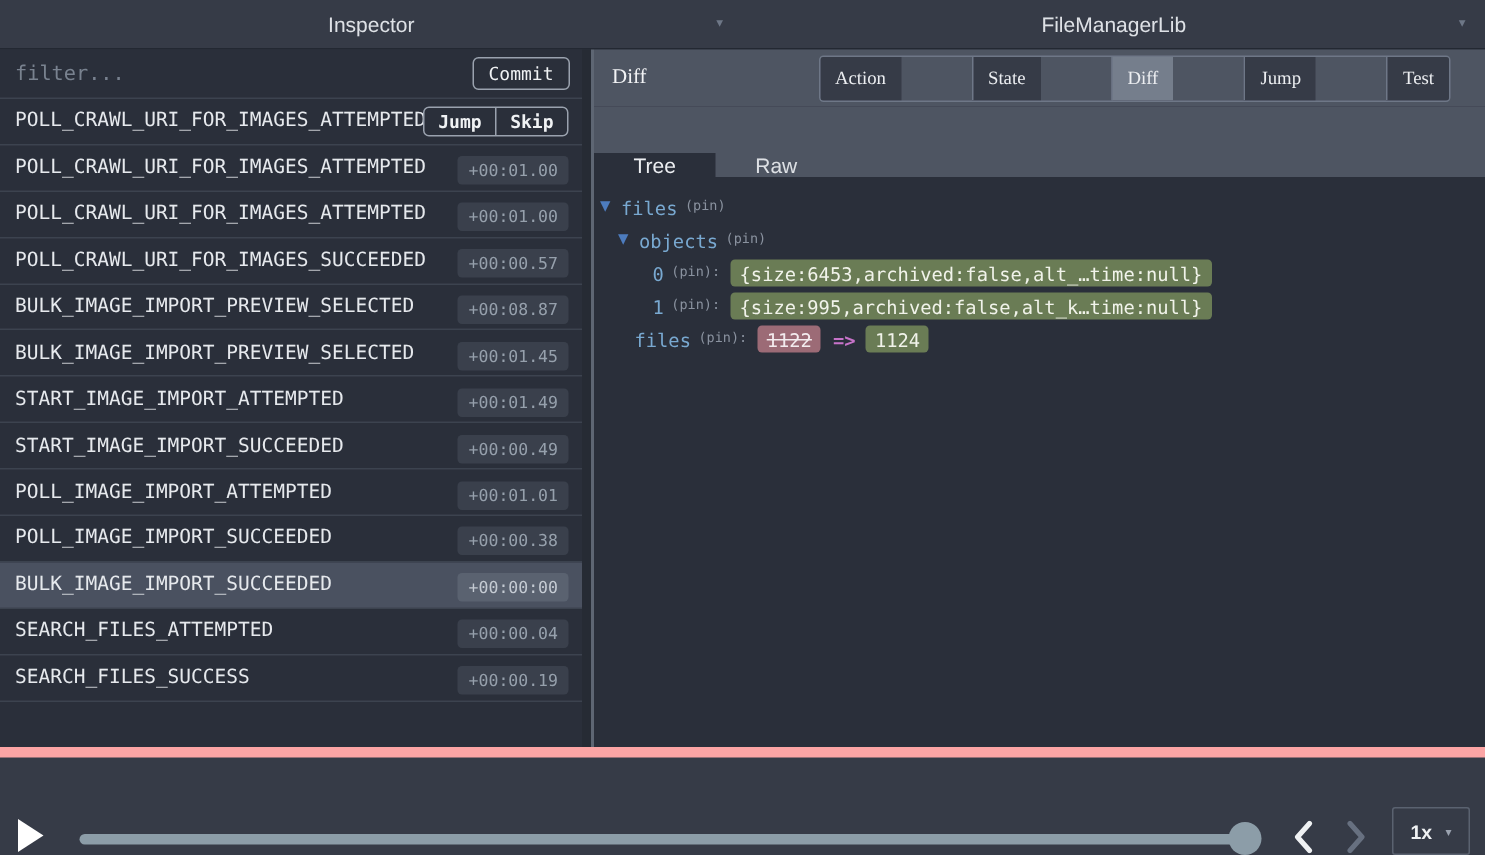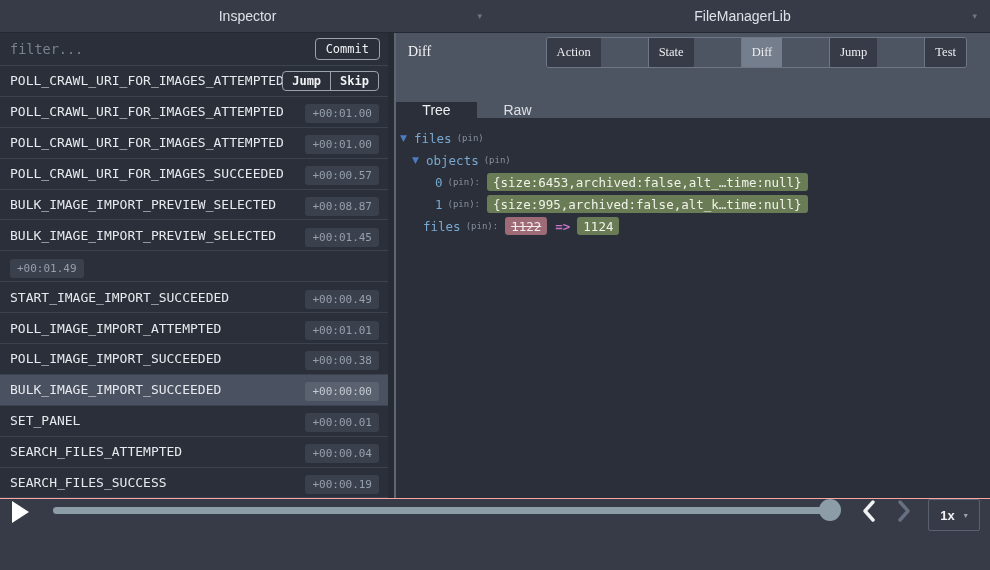--- a/index.html
+++ b/index.html
@@ -63,22 +63,22 @@
   .expander{color:var(--expander-blue);font-size:9px;width:14px;flex:0 0 14px;cursor:pointer;
             font-family:"DejaVu Sans",sans-serif;}
   .tkey{color:var(--key-blue);}
   .pin{color:var(--pin-grey);font-size:9px;margin-left:5px;}
   .val-badge{display:inline-block;border-radius:3px;padding:1.5px 6px;margin-left:7px;color:#F1F3EA;}
   .val-added{background:var(--added-bg);}
   .val-removed{background:var(--removed-bg);color:#F3EBEE;text-decoration:line-through;}
   .diff-arrow{color:var(--diff-arrow);margin-left:8px;font-weight:bold;}
   .ind-1{padding-left:12px;} .ind-2{padding-left:35px;} .ind-15{padding-left:23px;}
   
-  .player-bar{height:72px;flex:0 0 72px;background:var(--topbar-bg);border-top:1px solid #fca5a5;
-              display:flex;align-items:flex-start;padding:0 10px;}
+  .player-bar{height:72px;flex:0 0 72px;background:var(--topbar-bg);border-top:7px solid #fca5a5;
+              display:flex;align-items:flex-end;padding:0 10px;}
   .play-button{width:26px;height:26px;display:flex;align-items:center;margin-left:2px;cursor:pointer;flex:0 0 auto;}
   .play-tri{width:0;height:0;border-left:17px solid #FFFFFF;border-top:11px solid transparent;border-bottom:11px solid transparent;}
   .slider{flex:1;margin:0 19px 0 15px;position:relative;height:22px;display:flex;align-items:center;cursor:pointer;}
   .slider-track{height:7px;border-radius:4px;background:var(--slider);width:100%;}
   .slider-thumb{position:absolute;right:-2px;top:0;width:22px;height:22px;border-radius:50%;background:var(--slider);cursor:grab;}
   .step-btn{width:22px;height:24px;display:flex;align-items:center;justify-content:center;cursor:pointer;flex:0 0 auto;}
   .step-btn + .step-btn{margin-left:13px;}
   .speed-select{margin-left:13px;width:52px;height:32px;border:1px solid #5A6270;border-radius:2px;
                 display:flex;align-items:center;justify-content:center;gap:9px;cursor:pointer;flex:0 0 auto;}
   .speed-label{font-family:"Liberation Sans",sans-serif;font-size:13px;font-weight:bold;color:#F0F2F4;}
@@ -132,41 +132,38 @@
   </div>
             <div class="action-row">
     <span class="action-name">BULK_IMAGE_IMPORT_PREVIEW_SELECTED</span>
     <span class="action-right"><span class="time-badge">+00:08.87</span></span>
   </div>
             <div class="action-row">
     <span class="action-name">BULK_IMAGE_IMPORT_PREVIEW_SELECTED</span>
     <span class="action-right"><span class="time-badge">+00:01.45</span></span>
   </div>
             <div class="action-row">
+    <span class="action-name">START_IMAGE_IMPORT_ATTEMPTED</span>
     <span class="action-right"><span class="time-badge">+00:01.49</span></span>
   </div>
             <div class="action-row">
     <span class="action-name">START_IMAGE_IMPORT_SUCCEEDED</span>
     <span class="action-right"><span class="time-badge">+00:00.49</span></span>
   </div>
             <div class="action-row">
     <span class="action-name">POLL_IMAGE_IMPORT_ATTEMPTED</span>
     <span class="action-right"><span class="time-badge">+00:01.01</span></span>
   </div>
             <div class="action-row">
     <span class="action-name">POLL_IMAGE_IMPORT_SUCCEEDED</span>
     <span class="action-right"><span class="time-badge">+00:00.38</span></span>
   </div>
             <div class="action-row selected">
     <span class="action-name">BULK_IMAGE_IMPORT_SUCCEEDED</span>
     <span class="action-right"><span class="time-badge">+00:00:00</span></span>
-  </div>
-            <div class="action-row">
-    <span class="action-name">SET_PANEL</span>
-    <span class="action-right"><span class="time-badge">+00:00.01</span></span>
   </div>
             <div class="action-row">
     <span class="action-name">SEARCH_FILES_ATTEMPTED</span>
     <span class="action-right"><span class="time-badge">+00:00.04</span></span>
   </div>
             <div class="action-row">
     <span class="action-name">SEARCH_FILES_SUCCESS</span>
     <span class="action-right"><span class="time-badge">+00:00.19</span></span>
   </div>
           </div>

